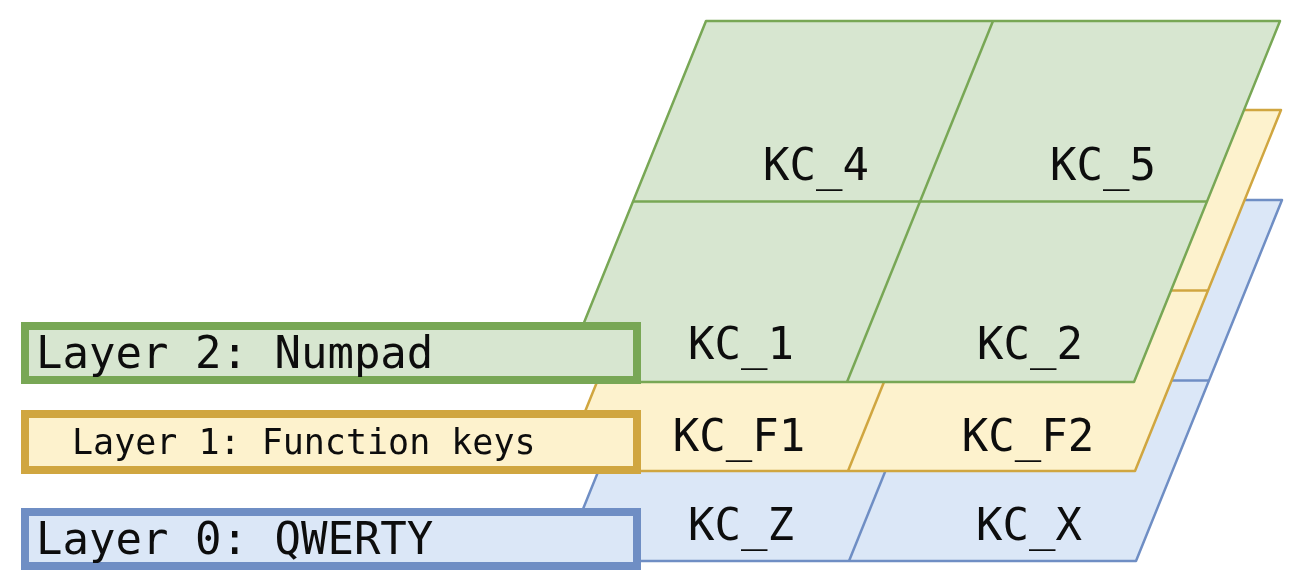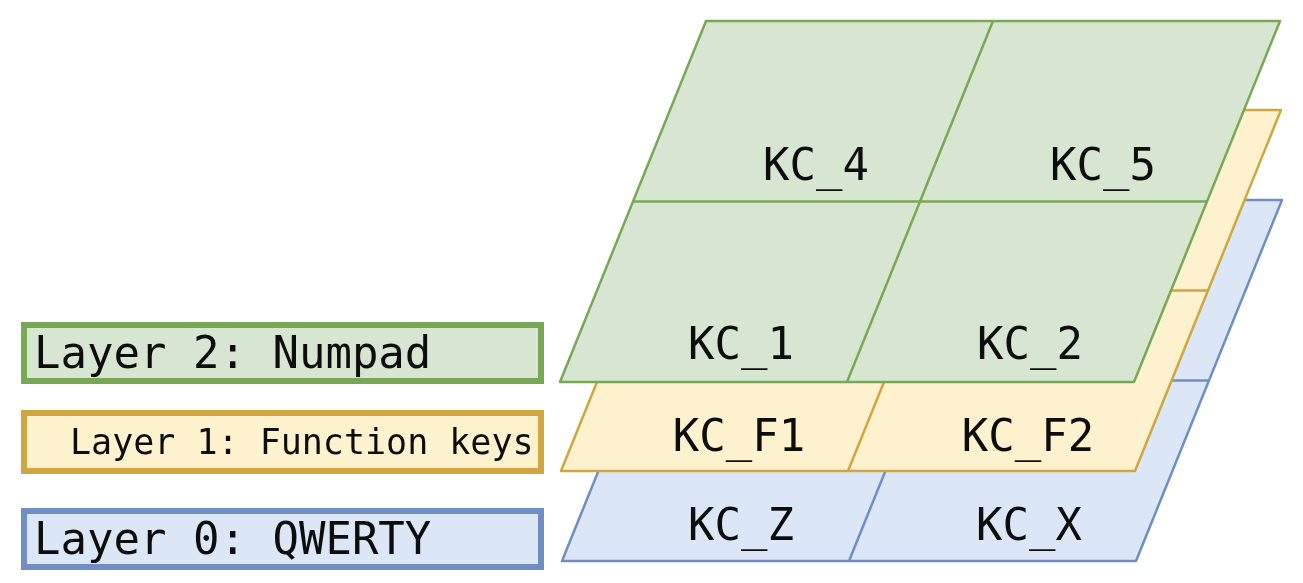--- a/index.html
+++ b/index.html
@@ -30,23 +30,23 @@
   .layer-svg line {
     stroke-width: 2.5;
     stroke-linejoin: round;
   }
   .layer-svg line {
     fill: none;
   }
   .legend-box {
     position: absolute;
     left: 21px;
-    width: 523px;
+    width: 620px;
     box-sizing: border-box;
-    border: 6px solid #14532d;
+    border: 8px solid #14532d;
     display: flex;
     align-items: center;
     padding-left: 7px;
     color: #0d0d0d;
     white-space: nowrap;
   }
   .legend-box .legend-label {
     line-height: 1;
   }
 </style>

